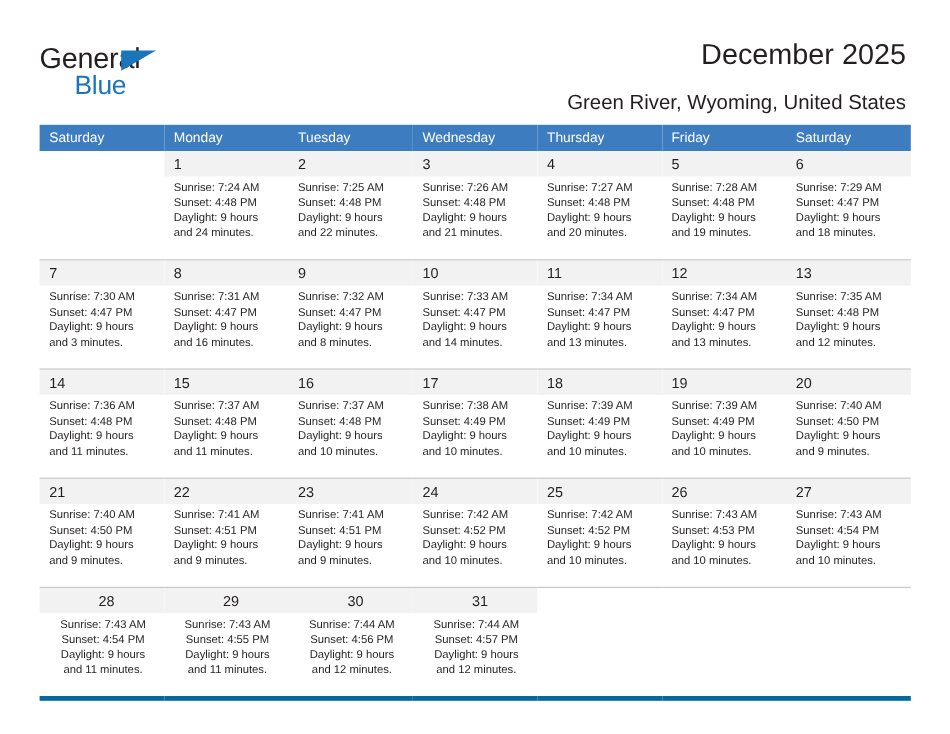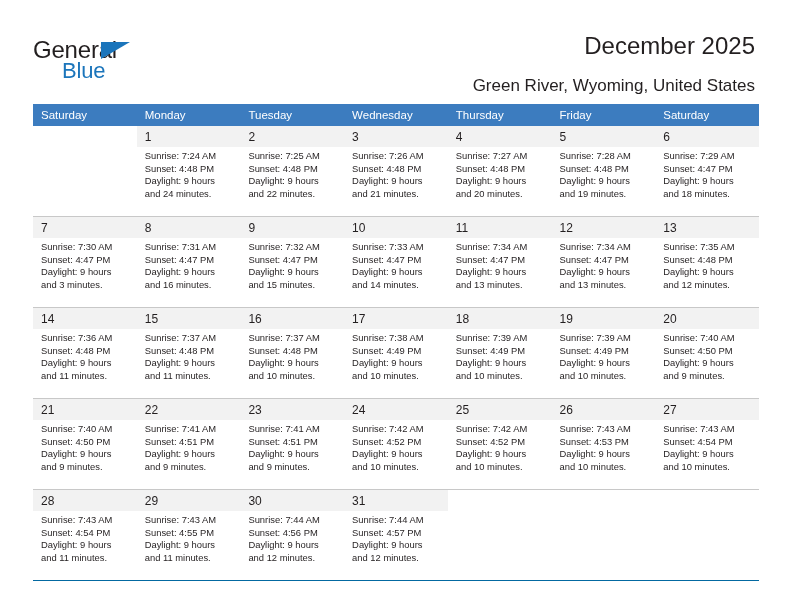--- a/index.html
+++ b/index.html
@@ -111,21 +111,22 @@
     vertical-align: top;
     padding: 0;
     height: 90px;
     border-bottom: 1px solid #c8c8c8;
     background: #ffffff;
   }
   td.daycell.empty {
     background: #ffffff;
   }
   tbody tr:last-child td.daycell {
-    border-bottom: 1px solid #0369a1;
+    border-bottom: 4px solid #0369a1;
+    text-align: center;
   }
 
   .datenum {
     display: block;
     background: #f2f2f2;
     font-size: 12px;
     color: #231f20;
     padding: 4px 0 3px 8px;
     height: 14px;
     line-height: 14px;
@@ -263,21 +264,21 @@
               <div>Daylight: 9 hours</div>
               <div class="dl2">and 16 minutes.</div>
             </div>
           </td>
           <td class="daycell">
             <span class="datenum">9</span>
             <div class="info">
               <div>Sunrise: 7:32 AM</div>
               <div>Sunset: 4:47 PM</div>
               <div>Daylight: 9 hours</div>
-              <div class="dl2">and 15 minutes.</div>
+              <div class="dl2">and 8 minutes.</div>
             </div>
           </td>
           <td class="daycell">
             <span class="datenum">10</span>
             <div class="info">
               <div>Sunrise: 7:33 AM</div>
               <div>Sunset: 4:47 PM</div>
               <div>Daylight: 9 hours</div>
               <div class="dl2">and 14 minutes.</div>
             </div>

